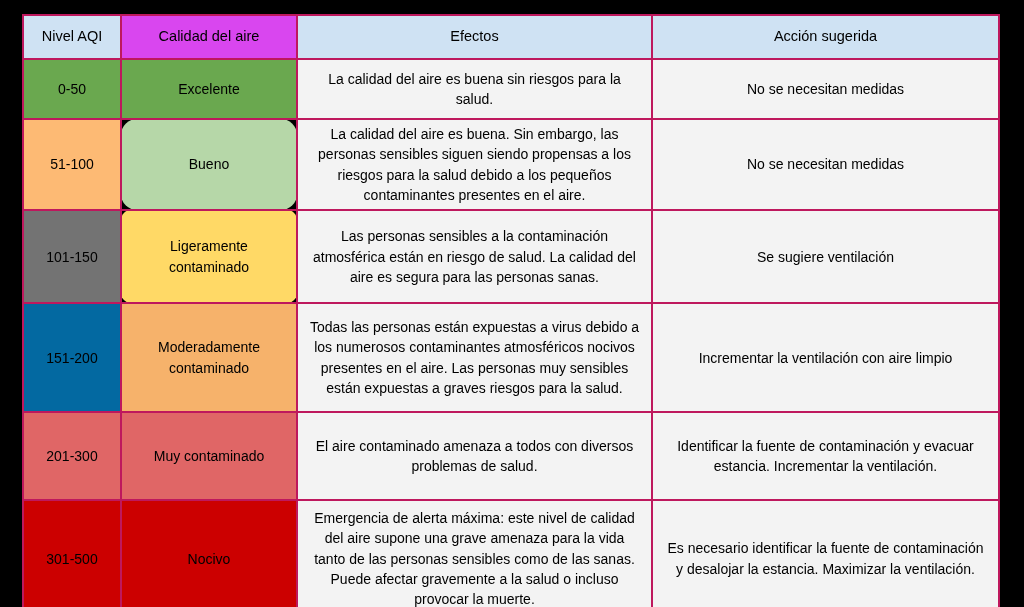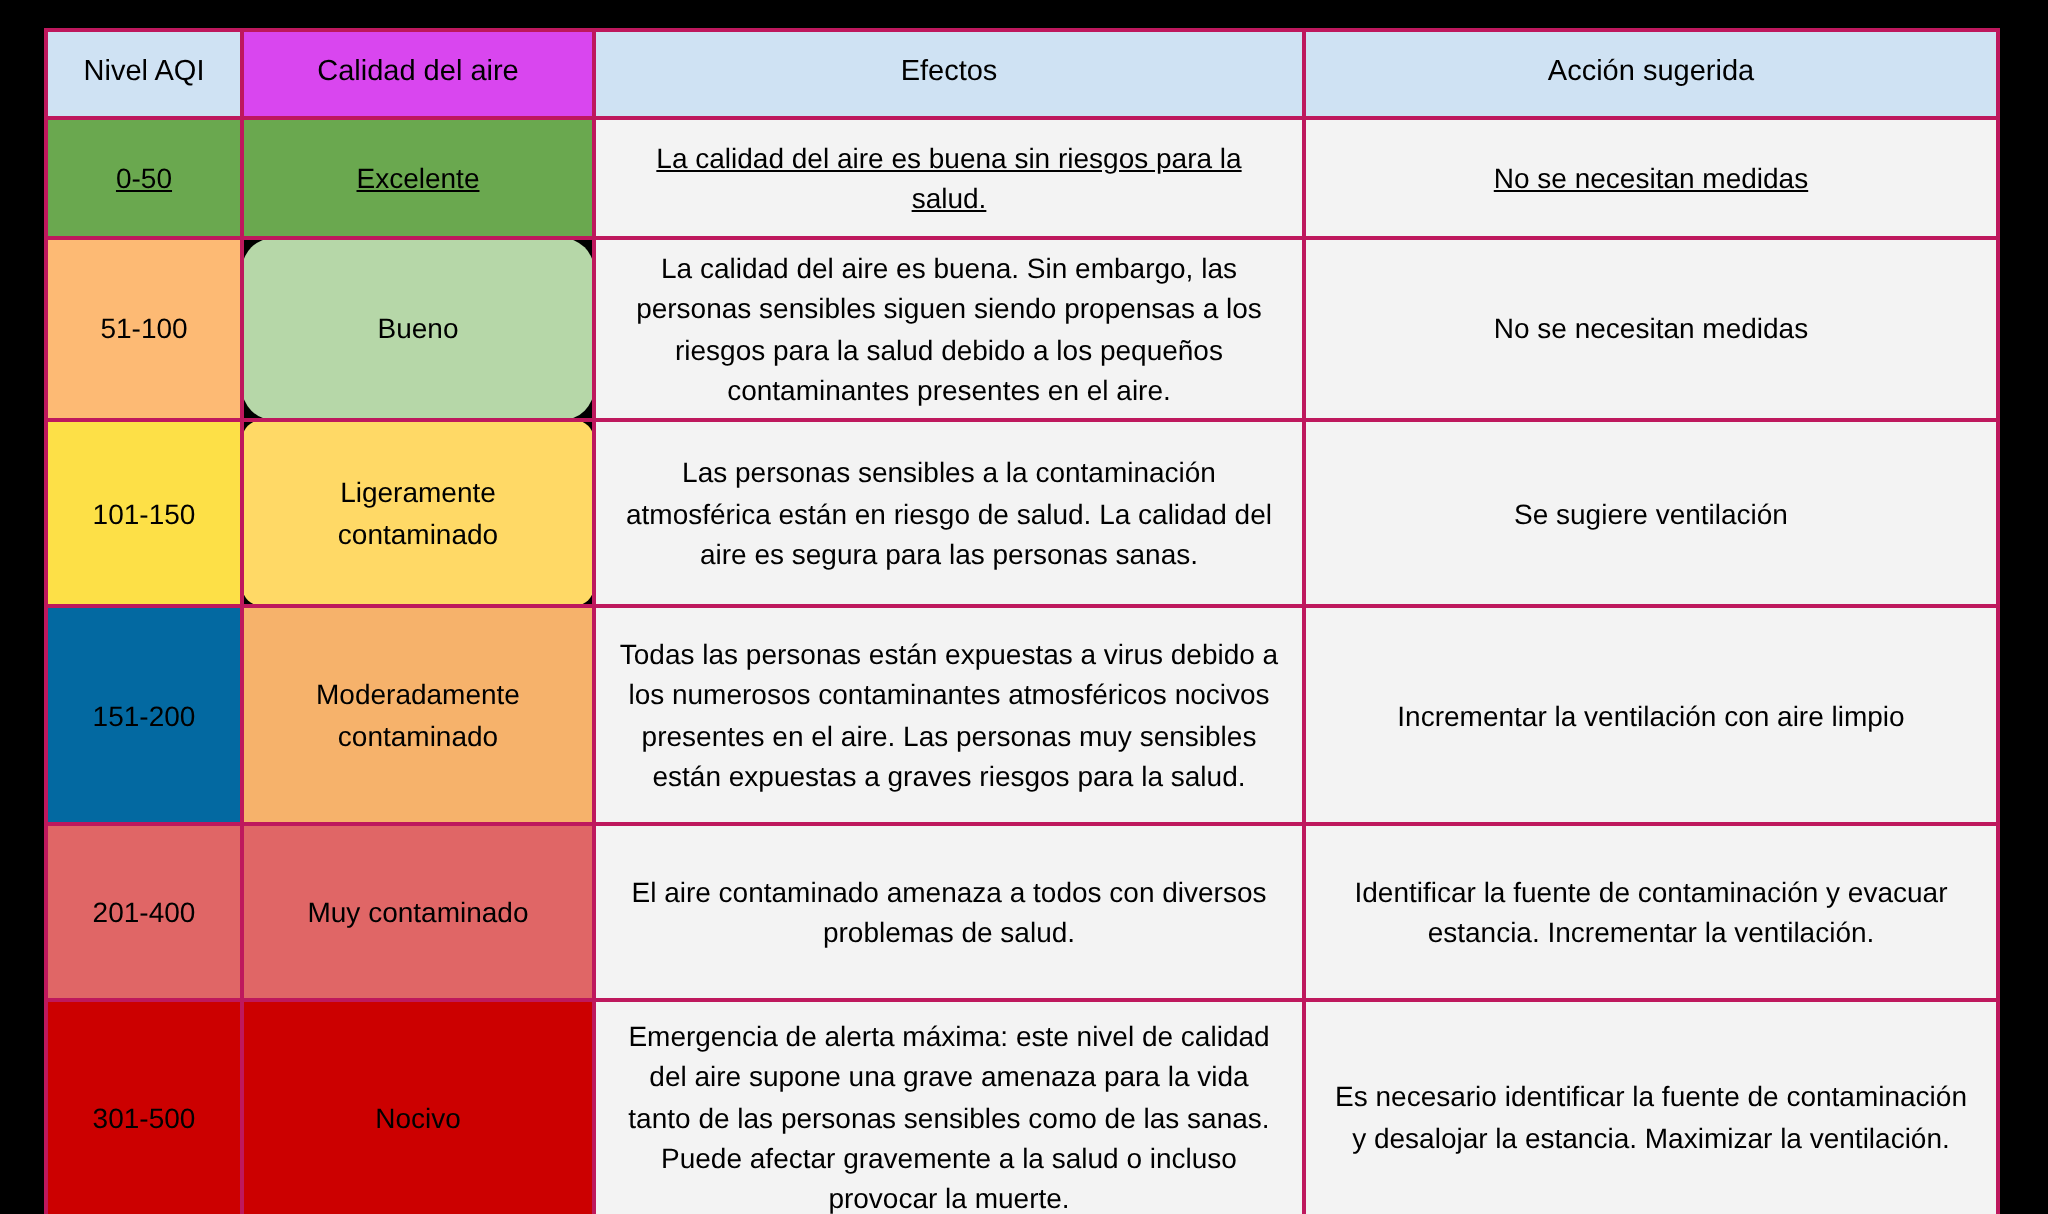--- a/index.html
+++ b/index.html
@@ -37,21 +37,21 @@
     font-size: 14px;
     line-height: 1.45;
     padding: 4px 10px;
     overflow: hidden;
   }
   table.aqi th {
     font-weight: 400;
     font-size: 14.5px;
   }
   tr.hdr    { height: 44px; }
-  tr.r0     { height: 60px; text-decoration: underline; }
+  tr.r0     { height: 60px; }
   tr.r1     { height: 87px; }
   tr.r2     { height: 93px; }
   tr.r3     { height: 109px; }
   tr.r4     { height: 88px; }
   tr.r5     { height: 117px; }
   td.neutral { background: #f3f3f3; }
 </style>
 </head>
 <body>
 
@@ -79,35 +79,35 @@
     </tr>
 
     <tr class="r1">
       <td style="background-color: #fdba74;">51-100</td>
       <td style="background-color: rgb(182, 215, 168); border-radius: 16px;">Bueno</td>
       <td class="neutral">La calidad del aire es buena. Sin embargo, las personas sensibles siguen siendo propensas a los riesgos para la salud debido a los pequeños contaminantes presentes en el aire.</td>
       <td class="neutral">No se necesitan medidas</td>
     </tr>
 
     <tr class="r2">
-      <td style="background-color: #fde047;">101-150</td>
+      <td style="background-color: #737373;">101-150</td>
       <td style="background-color: rgb(255, 217, 102); border-radius: 10px;">Ligeramente contaminado</td>
       <td class="neutral">Las personas sensibles a la contaminación atmosférica están en riesgo de salud. La calidad del aire es segura para las personas sanas.</td>
       <td class="neutral">Se sugiere ventilación</td>
     </tr>
 
     <tr class="r3">
       <td style="background-color: #0369a1; text-align: center;">151-200</td>
       <td style="background-color: rgb(246, 178, 107);">Moderadamente contaminado</td>
       <td class="neutral">Todas las personas están expuestas a virus debido a los numerosos contaminantes atmosféricos nocivos presentes en el aire. Las personas muy sensibles están expuestas a graves riesgos para la salud.</td>
       <td class="neutral">Incrementar la ventilación con aire limpio</td>
     </tr>
 
     <tr class="r4">
-      <td style="background-color: rgb(224, 102, 102);">201-400</td>
+      <td style="background-color: rgb(224, 102, 102);">201-300</td>
       <td style="background-color: rgb(224, 102, 102);">Muy contaminado</td>
       <td class="neutral">El aire contaminado amenaza a todos con diversos problemas de salud.</td>
       <td class="neutral">Identificar la fuente de contaminación y evacuar estancia. Incrementar la ventilación.</td>
     </tr>
 
     <tr class="r5">
       <td style="background-color: rgb(204, 0, 0);">301-500</td>
       <td style="background-color: rgb(204, 0, 0);">Nocivo</td>
       <td class="neutral">Emergencia de alerta máxima: este nivel de calidad del aire supone una grave amenaza para la vida tanto de las personas sensibles como de las sanas. Puede afectar gravemente a la salud o incluso provocar la muerte.</td>
       <td class="neutral">Es necesario identificar la fuente de contaminación y desalojar la estancia. Maximizar la ventilación.</td>

